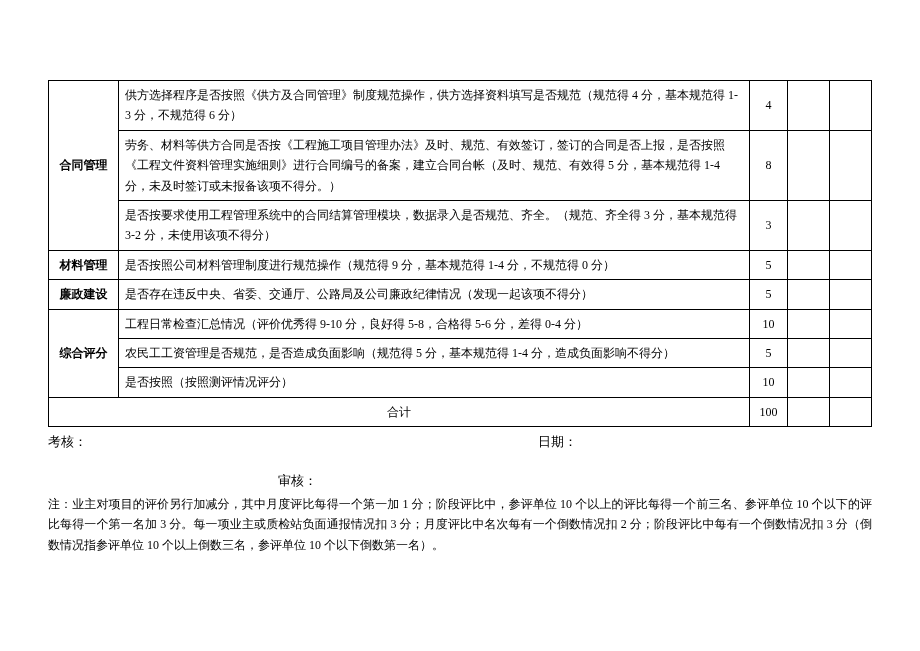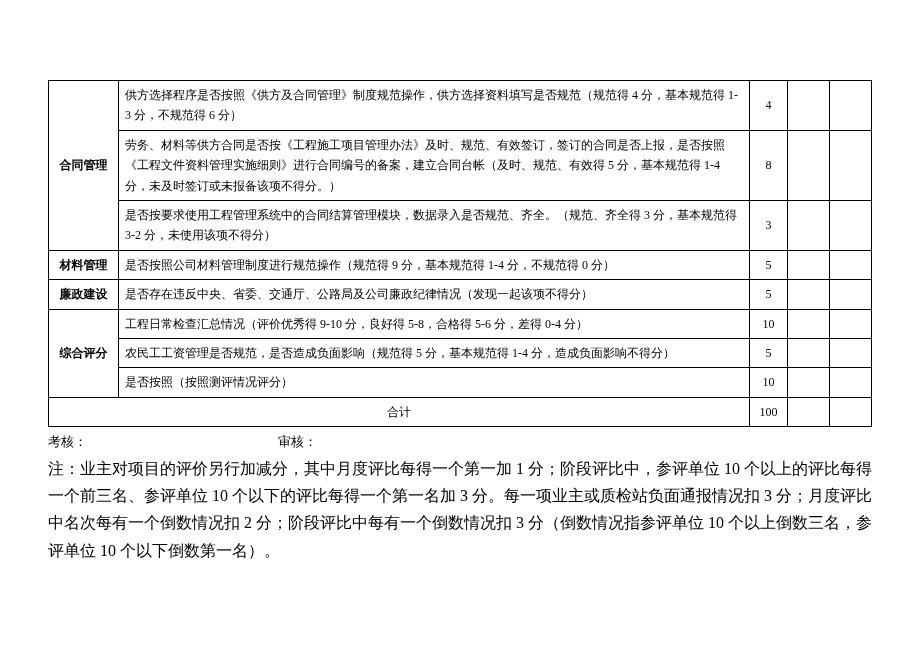--- a/index.html
+++ b/index.html
@@ -46,25 +46,25 @@
     }
     .total-label {
       text-align: center;
     }
     .footer-line {
       margin-top: 6px;
       display: flex;
       font-size: 13px;
     }
     .footer-line span:nth-child(1) { flex: 0 0 230px; }
-    .footer-line span:nth-child(2) { flex: 0 0 260px; }
+    .footer-line span:nth-child(2) { flex: 0 0 260px; margin-top: 39px; }
     .footer-line span:nth-child(3) { flex: 1; }
     .note {
       margin-top: 4px;
-      font-size: 16px;
+      font-size: 12px;
       line-height: 1.7;
       text-align: justify;
     }
   </style>
 </head>
 <body>
 
 <table>
   <tbody id="tbody">
       <tr>
@@ -124,15 +124,16 @@
         <td class="col-score">100</td>
         <td class="col-empty1"></td>
         <td class="col-empty2"></td>
       </tr>
     </tbody>
 </table>
 
 <div class="footer-line">
   <span>考核：</span>
   <span>审核：</span>
+  <span>日期：</span>
 </div>
 
 <p class="note">注：业主对项目的评价另行加减分，其中月度评比每得一个第一加 1 分；阶段评比中，参评单位 10 个以上的评比每得一个前三名、参评单位 10 个以下的评比每得一个第一名加 3 分。每一项业主或质检站负面通报情况扣 3 分；月度评比中名次每有一个倒数情况扣 2 分；阶段评比中每有一个倒数情况扣 3 分（倒数情况指参评单位 10 个以上倒数三名，参评单位 10 个以下倒数第一名）。</p>
 
 </body></html>

